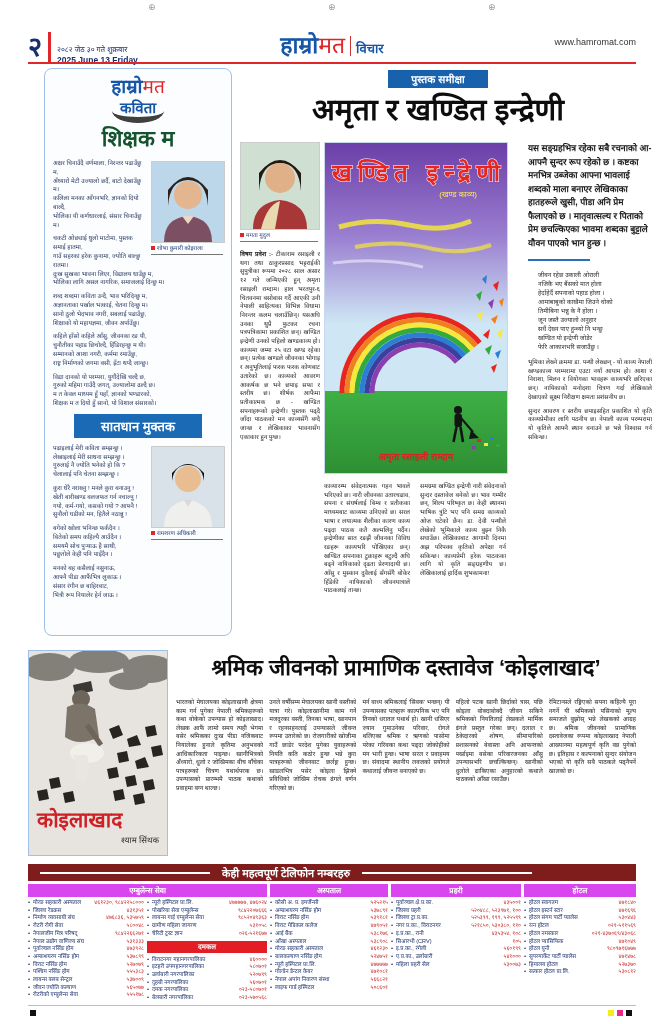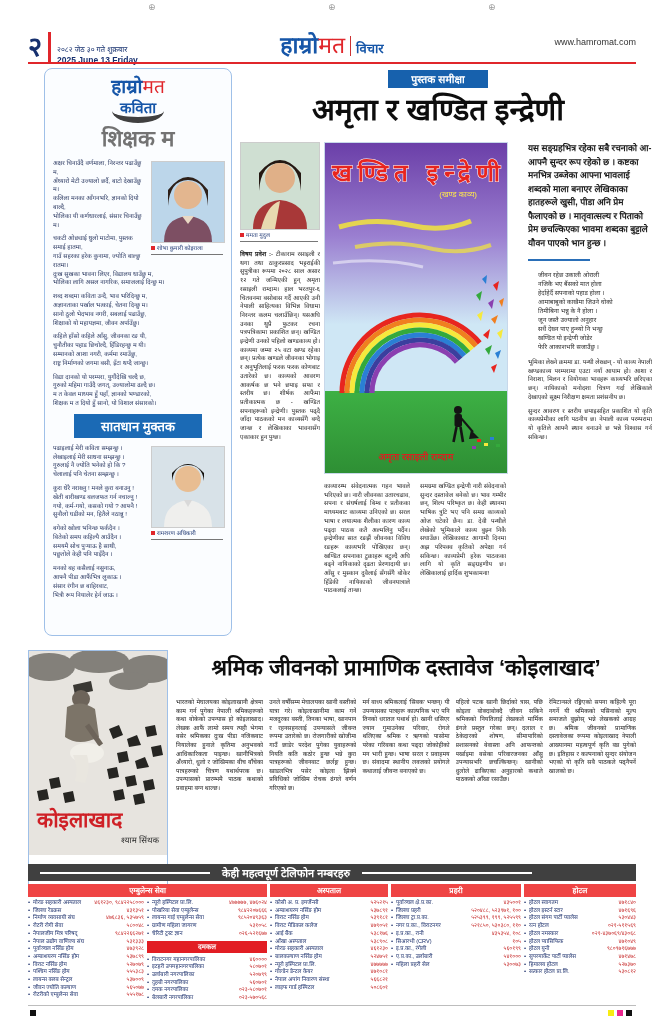--- a/index.html
+++ b/index.html
@@ -20,21 +20,21 @@
   .mast-div{display:inline-block;width:1px;height:20px;background:#c33;vertical-align:-3px;margin:0 5px;}
   .msec{font-size:13px;font-weight:bold;color:#1656a8;}
   .website{position:absolute;right:0;top:10px;font-size:9px;color:#333;margin-left:11px;}
   .header-rule{position:absolute;left:28px;top:62px;width:608px;height:2px;background:#e0262b;}
   
   .poem-box{position:absolute;left:44px;top:68px;width:188px;height:568px;border:1px solid #9fc0e8;
             border-radius:8px;background:#fbfdff;padding:7px 8px;box-sizing:border-box;overflow:hidden;}
   .poem-brand{text-align:center;font-size:19px;font-weight:bold;line-height:22px;}
   .poem-label{text-align:center;font-size:15px;font-weight:bold;color:#1656a8;line-height:20px;}
   .poem-label span{border-bottom:6px solid #404040;border-radius:0 0 60% 60%;padding:0 8px 1px;}
-  .poem-title{text-align:center;font-size:22px;font-weight:bold;color:#737373;margin:4px 0 7px;}
+  .poem-title{text-align:center;font-size:22px;font-weight:bold;color:#14532d;margin:4px 0 7px;}
   .photo-wrap{float:right;width:72px;margin:2px 0 4px 6px;}
   .photo-wrap svg{display:block;width:72px;height:80px;border:1px solid #ccc;background:#dfe8ef;}
   .caption{font-size:5.8px;color:#16306e;border-bottom:1px solid #777;padding:2px 0;line-height:7px;}
   .cap-bullet{display:inline-block;width:4px;height:4px;background:#e0262b;margin-right:2px;}
   .stanza{white-space:pre-line;margin:0 0 5px;font-size:6.2px;line-height:8.8px;color:#27355e;}
   .muktak-bar{clear:none;width:128px;margin:6px auto;background:#1b6ab5;color:#fff;text-align:center;
               font-size:13px;font-weight:bold;padding:3px 0;}
   
   .badge{position:absolute;left:388px;top:70px;width:100px;background:#1761ad;color:#fff;text-align:center;
          font-size:10.5px;font-weight:bold;padding:2px 0;}
@@ -50,33 +50,33 @@
   .rcolB{position:absolute;left:324px;top:482px;width:86px;height:158px;overflow:hidden;
          font-size:6.2px;line-height:8.7px;color:#222;text-align:justify;}
   .rcolC{position:absolute;left:420px;top:482px;width:86px;height:158px;overflow:hidden;
          font-size:6.2px;line-height:8.7px;color:#222;text-align:justify;}
   .rcolR{position:absolute;left:528px;top:142px;width:124px;height:498px;overflow:hidden;}
   .standfirst{font-size:8.8px;line-height:13.5px;color:#1a1a1a;font-weight:600;}
   .sf-rule{width:62px;height:2px;background:#2a6fb8;margin:9px 0;}
   .verse{white-space:pre-line;font-size:6.3px;line-height:9px;color:#333;margin:0 0 7px 10px;}
   .rpar{font-size:6.2px;line-height:8.7px;color:#222;text-align:justify;margin:0 0 5px;}
   
-  .labor-cover{position:absolute;left:28px;top:650px;width:140px;height:246px;border:1px solid #9fc0e8;
+  .labor-cover{position:absolute;left:28px;top:650px;width:140px;height:206px;border:1px solid #9fc0e8;
                background:#fff;box-sizing:border-box;}
   .labor-headline{position:absolute;left:176px;top:652px;width:460px;margin:0;text-align:center;
                   font-size:22px;font-weight:bold;color:#0d0d0d;line-height:32px;}
   .labor-cols{position:absolute;left:176px;top:698px;width:460px;height:158px;display:flex;gap:6px;overflow:hidden;}
   .lcol{flex:1;font-size:6.1px;line-height:8.6px;color:#222;text-align:justify;overflow:hidden;}
   
-  .pt-bluebar{position:absolute;left:28px;top:864px;width:608px;height:17px;background:#404040;
+  .pt-bluebar{position:absolute;left:28px;top:864px;width:608px;height:17px;background:#7f1d1d;
               display:flex;align-items:center;}
   .pt-rule{flex:1;height:2px;background:#fff;margin:0 12px;max-width:170px;}
   .pt-title{color:#fff;font-size:11px;font-weight:bold;white-space:nowrap;}
   .pt-heads{position:absolute;left:28px;top:884px;width:608px;display:flex;gap:3px;}
-  .ph-cell{background:#ef4444;color:#fff;text-align:center;font-size:7.5px;font-weight:bold;
+  .ph-cell{background:#d946ef;color:#fff;text-align:center;font-size:7.5px;font-weight:bold;
            padding:2px 0;line-height:9px;}
   .w-amb{width:239px;} .w-hos{width:118px;} .w-pol{width:130px;} .w-hot{width:112px;}
   .pt-body{position:absolute;left:28px;top:899px;width:608px;height:102px;display:flex;gap:3px;overflow:hidden;}
   .pcol{overflow:hidden;}
   .colA{width:116px;} .colB{width:120px;} .colC{width:118px;} .colD{width:130px;} .colE{width:112px;}
   .prow{display:flex;align-items:baseline;font-size:5.6px;line-height:7.7px;white-space:nowrap;}
   .pb{color:#1b2f6b;width:5px;font-size:6px;}
   .pn{flex:1;color:#1b2f6b;overflow:hidden;padding-right:2px;}
   .pv{color:#c62828;text-align:right;}
   .damkal-bar{background:#e21d23;color:#fff;text-align:center;font-size:7px;font-weight:bold;

